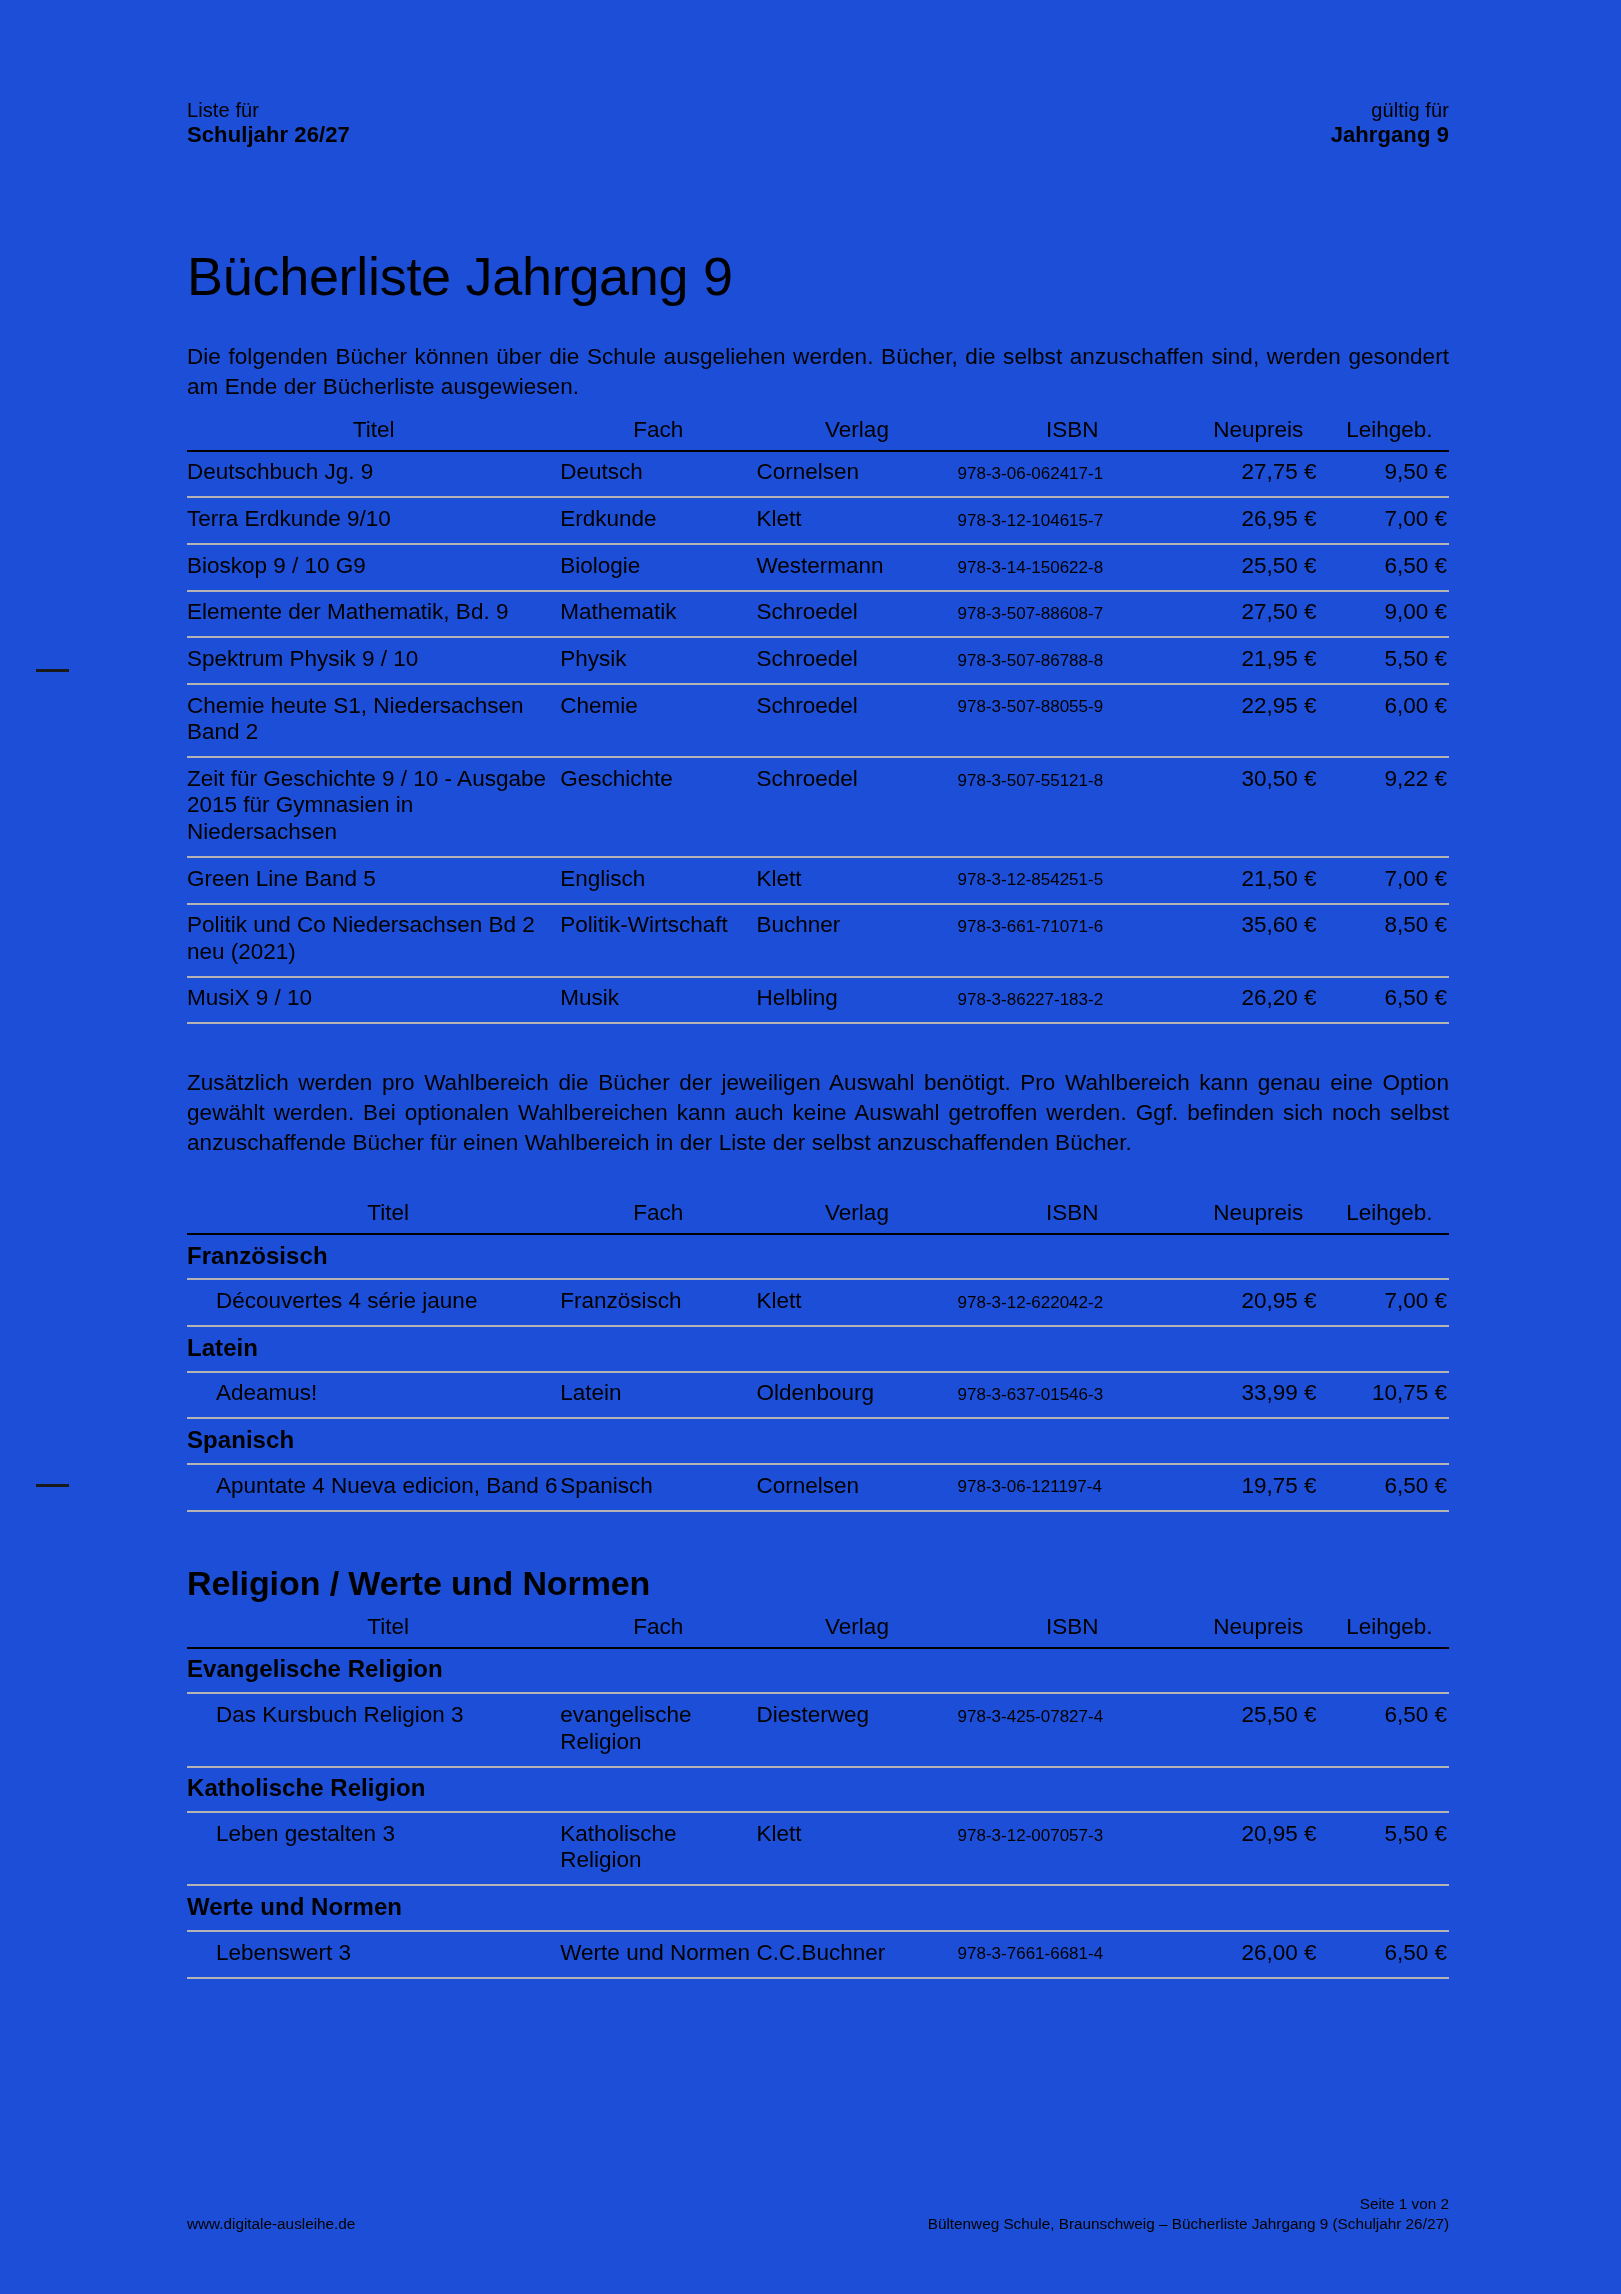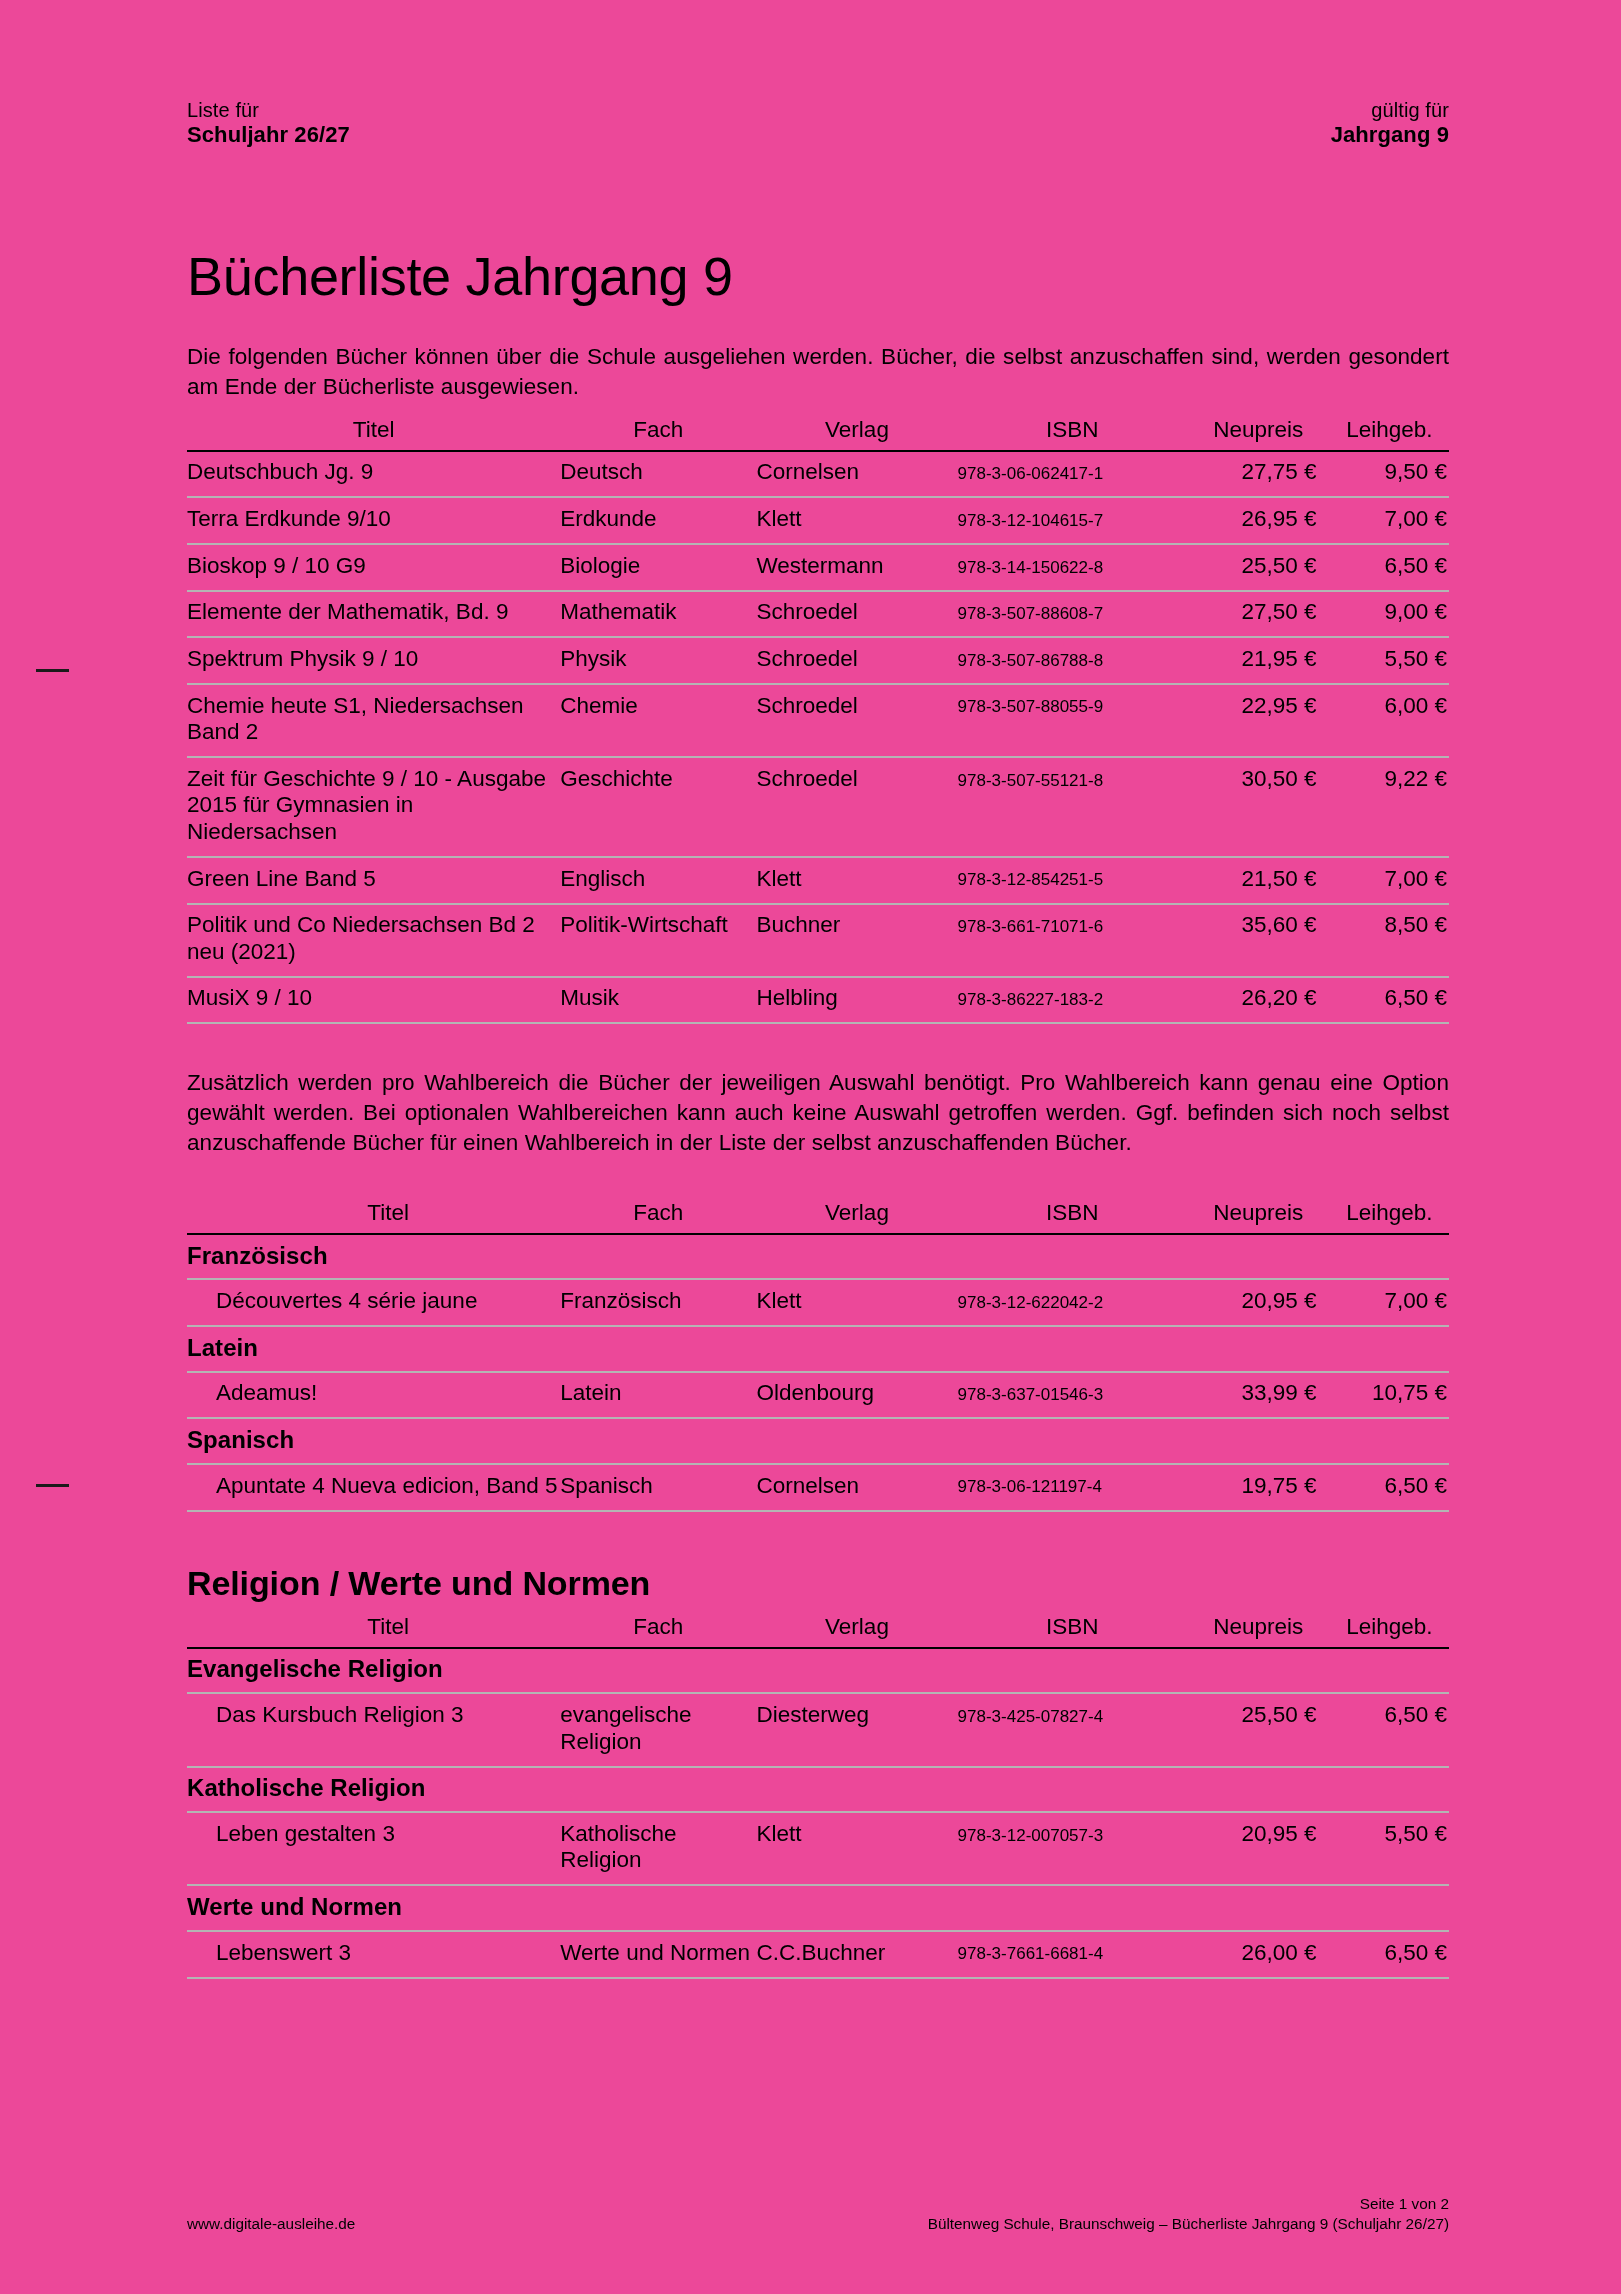--- a/index.html
+++ b/index.html
@@ -8,21 +8,21 @@
     background: #ffffff;
   }
   body {
     font-family: "Liberation Sans", sans-serif;
     color: #000000;
   }
   .page {
     position: relative;
     width: 1621px;
     height: 2294px;
-    background: #ec4899;
+    background: #1d4ed8;
     overflow: hidden;
     box-sizing: border-box;
   }
 
   
   .fold-mark {
     position: absolute;
     left: 36px;
     width: 32.5px;
     height: 2.9px;
@@ -347,21 +347,21 @@
               <td>Latein</td>
               <td>Oldenbourg</td>
               <td class="isbn">978-3-637-01546-3</td>
               <td class="num neu">33,99 €</td>
               <td class="num">10,75 €</td>
             </tr>
             <tr class="group-row">
               <td class="first" colspan="6">Spanisch</td>
             </tr>
             <tr>
-              <td class="first">Apuntate 4 Nueva edicion, Band 5</td>
+              <td class="first">Apuntate 4 Nueva edicion, Band 6</td>
               <td>Spanisch</td>
               <td>Cornelsen</td>
               <td class="isbn">978-3-06-121197-4</td>
               <td class="num neu">19,75 €</td>
               <td class="num">6,50 €</td>
             </tr>
           </tbody>
         </table>
         <div class="sp-before-h2-lg"></div>
         <h2 class="section">Religion / Werte und Normen</h2>

